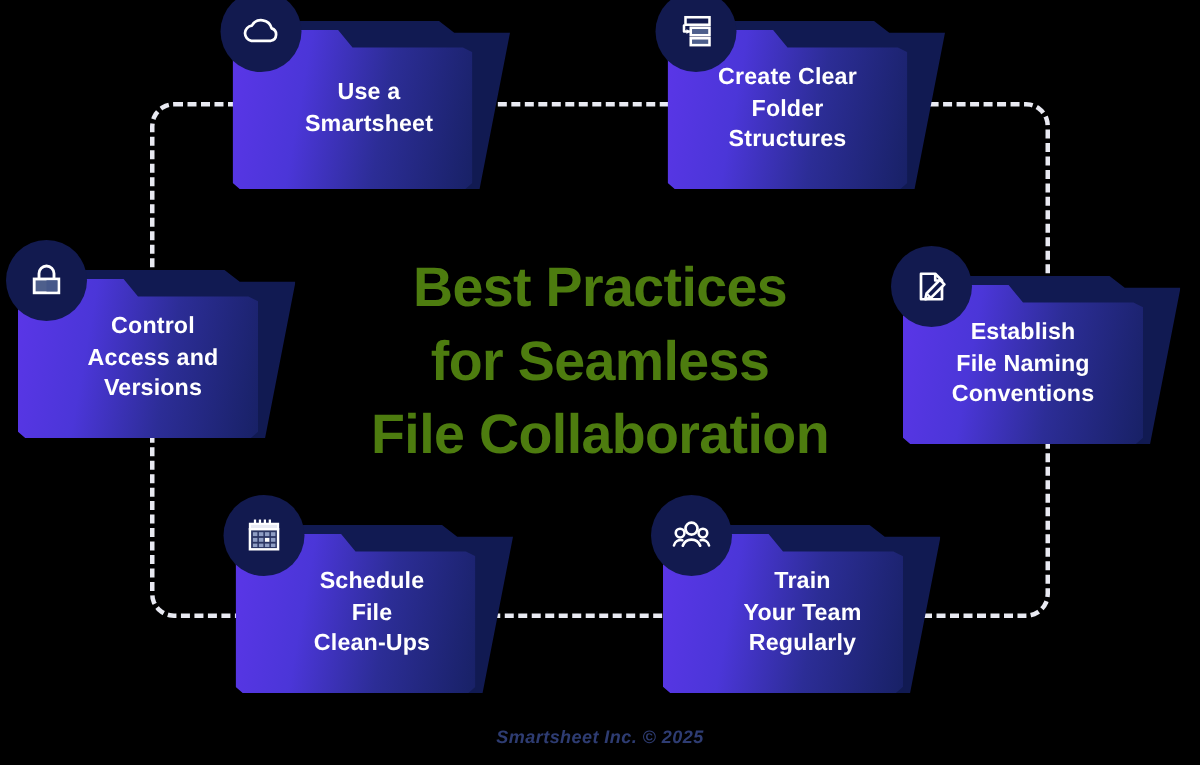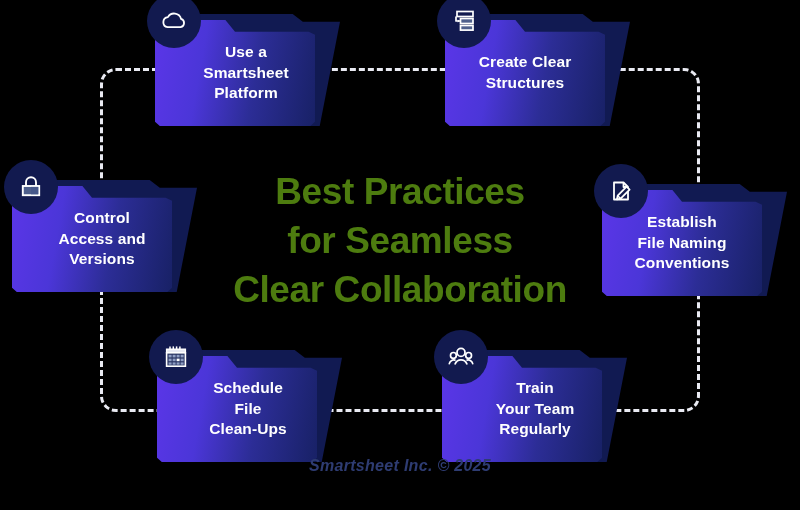--- a/index.html
+++ b/index.html
@@ -118,67 +118,67 @@
   #card-folders .ftext     { box-sizing: border-box; }
   #card-access .ftext      { padding-left: 20px; box-sizing: border-box; }
   #card-naming .ftext      { box-sizing: border-box; }
   #card-cleanups .ftext    { padding-left: 22px; box-sizing: border-box; justify-content: center; }
   #card-train .ftext       { padding-left: 26px; box-sizing: border-box; align-items: center; }
 
   
   .footer {
     position: absolute;
     left: 0;
-    top: 457px;
+    top: 484px;
     width: 800px;
     text-align: center;
     color: #2e3c72;
-    font-size: 16px;
+    font-size: 12px;
     font-weight: bold;
     font-style: italic;
     letter-spacing: 0.3px;
     z-index: 5;
   }
 </style>
 </head>
 <body>
 
 <div id="stage">
 
   <div class="dashed-frame"></div>
 
   <div class="center-title">
     <span class="tl">Best Practices</span>
     <span class="tl">for Seamless</span>
-    <span class="tl">Clear Collaboration</span>
+    <span class="tl">File Collaboration</span>
   </div>
 
   <div class="card" id="card-centralized">
     <div class="backing"></div>
     <div class="folder"></div>
     <div class="ftext">
       <div>
         <span>Use a</span>
         <span>Smartsheet</span>
-        <span>Platform</span>
       </div>
     </div>
     <div class="badge">
       <svg width="30" height="30" viewBox="0 0 30 30">
         <path d="M8.6 21.2 A5.1 5.1 0 0 1 8.9 11.1 A7.2 7.2 0 0 1 22.1 12.9 A4.3 4.3 0 0 1 21.6 21.2 Z" fill="none" stroke="#ffffff" stroke-width="1.8" stroke-linejoin="round"></path>
       </svg>
     </div>
   </div>
 
   <div class="card" id="card-folders">
     <div class="backing"></div>
     <div class="folder"></div>
     <div class="ftext">
       <div>
         <span>Create Clear</span>
+        <span>Folder</span>
         <span>Structures</span>
       </div>
     </div>
     <div class="badge">
       <svg width="30" height="30" viewBox="0 0 30 30">
         <rect x="8" y="5.5" width="16" height="5" fill="none" stroke="#ffffff" stroke-width="1.7"></rect>
         <rect x="11.5" y="12.5" width="12.5" height="5" fill="#4e5f8c" stroke="#ffffff" stroke-width="1.7"></rect>
         <rect x="11.5" y="19.5" width="12.5" height="4.6" fill="#4e5f8c" stroke="#ffffff" stroke-width="1.7"></rect>
         <path d="M7 11 L7 15 L10.4 15" fill="none" stroke="#ffffff" stroke-width="1.7" stroke-linecap="round" stroke-linejoin="round"></path>
         <path d="M8.7 13.4 L10.8 15 L8.7 16.6" fill="#ffffff" stroke="none"></path>

